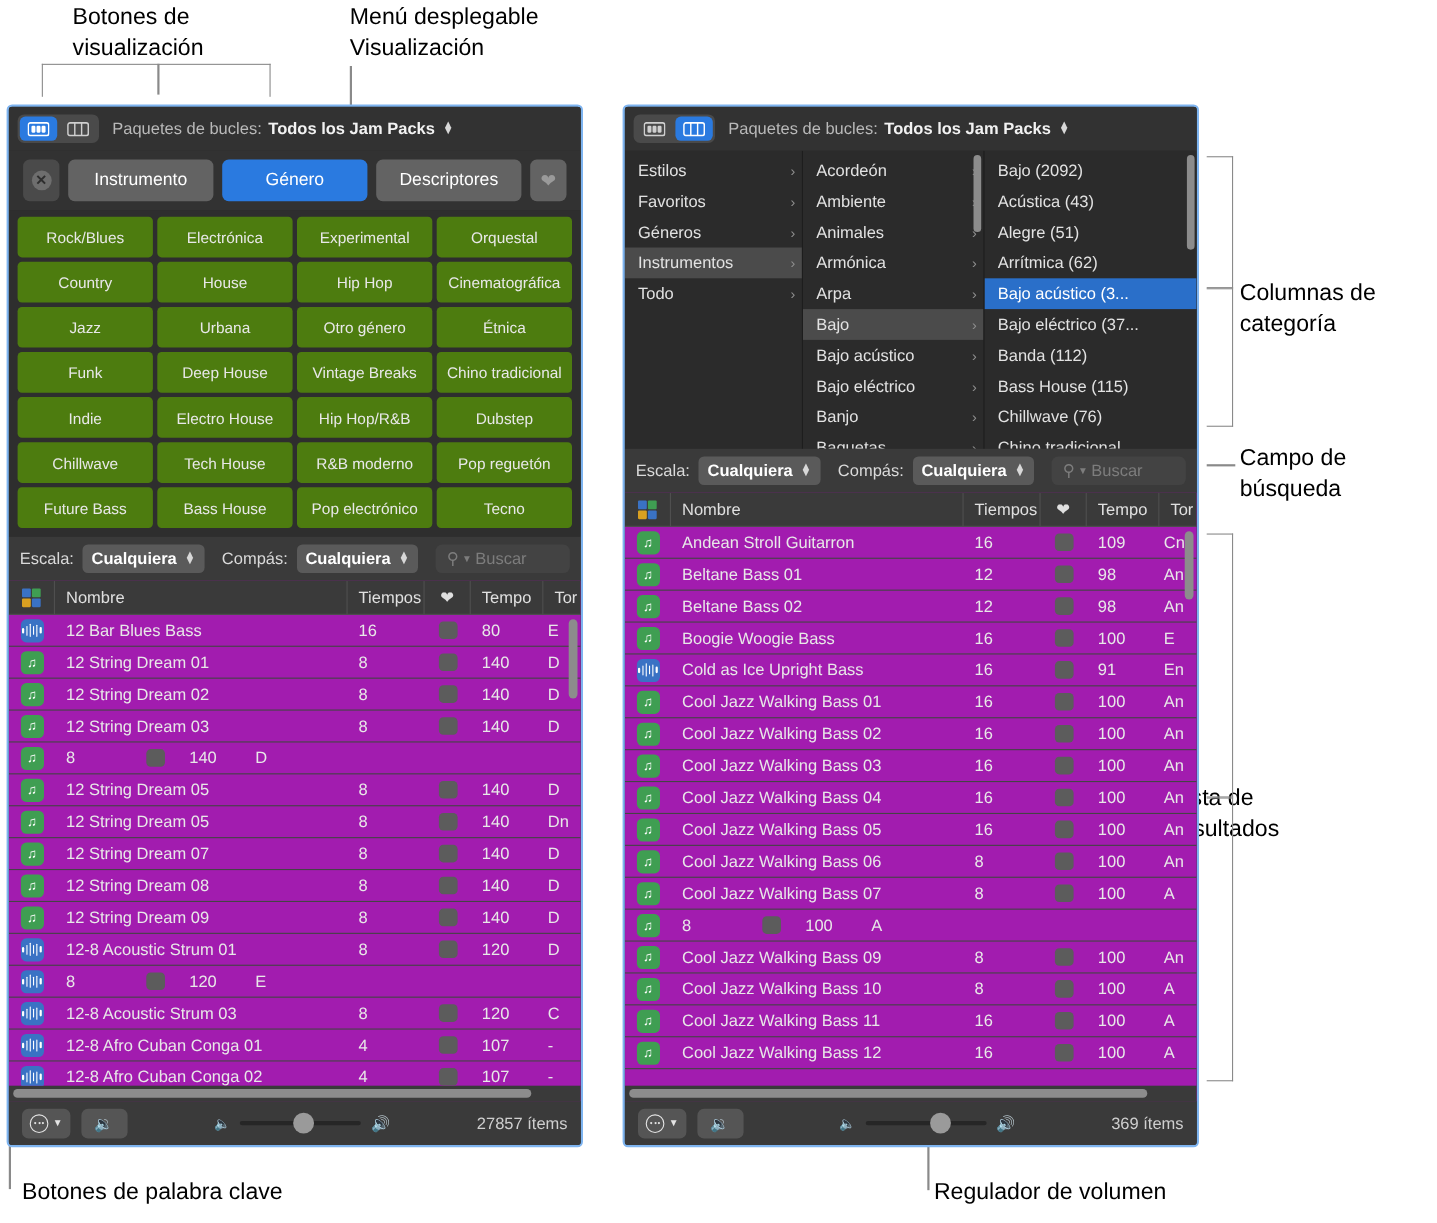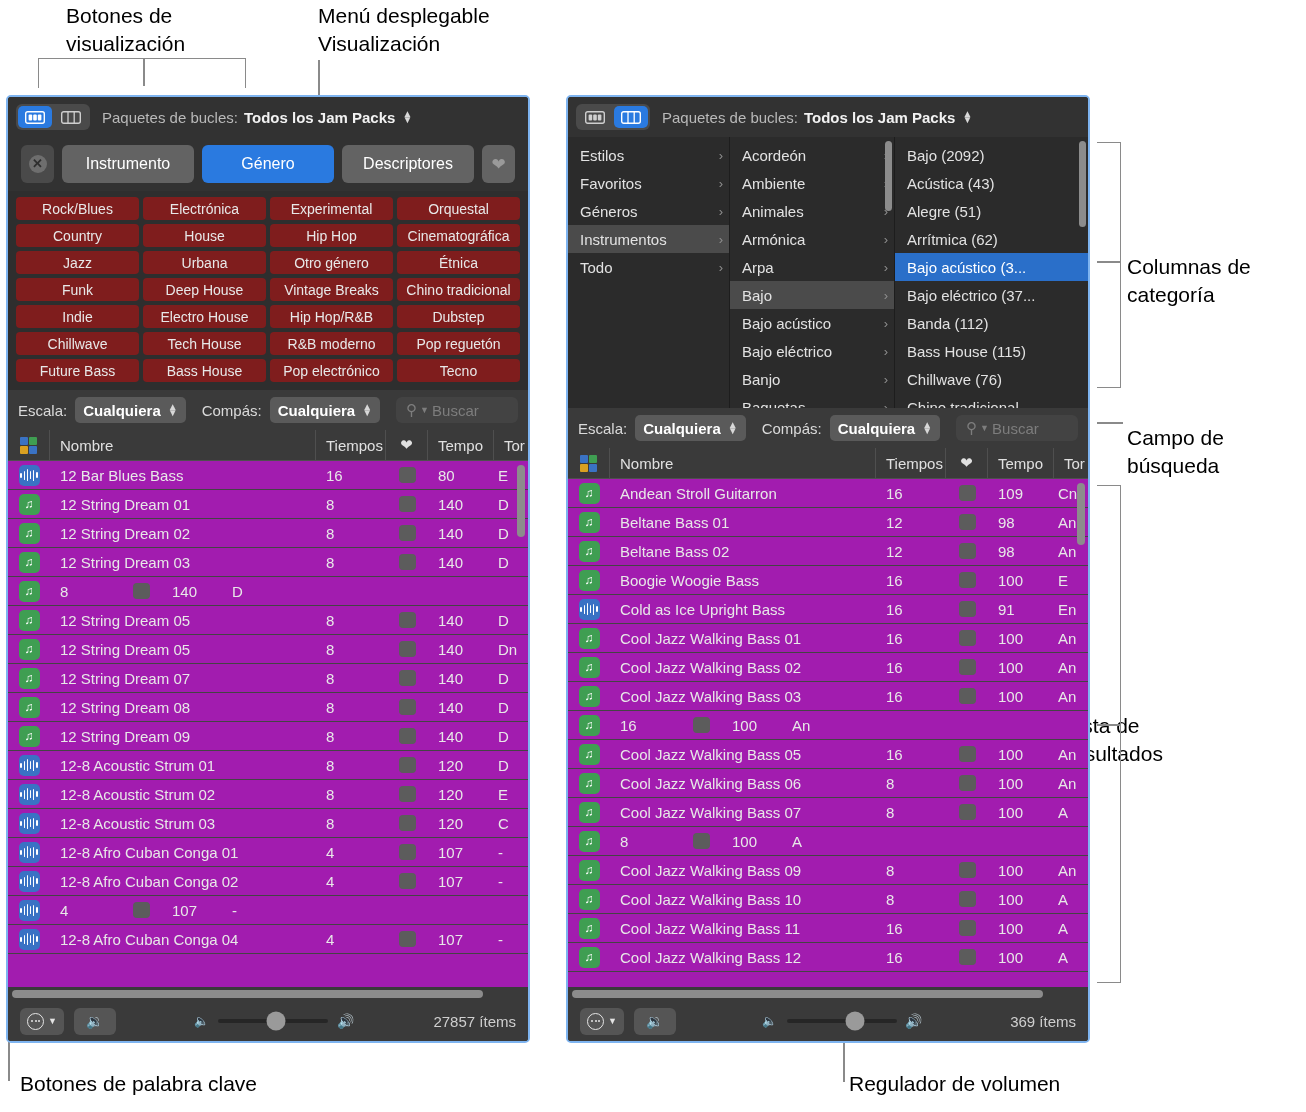--- a/index.html
+++ b/index.html
@@ -117,22 +117,22 @@
     background: #2e2e2e;
     padding: 6px 8px 8px 8px;
     flex: 0 0 auto;
   }
   .kwgrid {
     display: grid;
     grid-template-columns: repeat(4, 1fr);
     gap: 4px 4px;
   }
   .kwcell {
-    height: 23px;
-    background: #7f1d1d;
+    height: 37px;
+    background: #4d7c0f;
     border-radius: 4px;
     color: #e8e8e8;
     font-size: 14px;
     display: flex; align-items: center; justify-content: center;
     overflow: hidden; white-space: nowrap;
   }
 
   
   .colbrowser {
     flex: 0 0 auto;
@@ -291,21 +291,21 @@
 <body>
 
 <div id="root">
 
   <div class="anno" style="left:66px; top:2px;">Botones de
 visualización</div>
   <div class="anno" style="left:318px; top:2px;">Menú desplegable
 Visualización</div>
   <div class="anno" style="left:1127px; top:253px;">Columnas de
 categoría</div>
-  <div class="anno" style="left:1127px; top:424px;">Campo de
+  <div class="anno" style="left:1127px; top:403px;">Campo de
 búsqueda</div>
   <div class="anno" style="left:1066px; top:712px;">Lista de
 resultados</div>
   <div class="anno" style="left:20px; top:1070px;">Botones de palabra clave</div>
   <div class="anno" style="left:849px; top:1070px;">Regulador de volumen</div>
 
   <div class="bracket" style="left:38px; top:58px; width:208px; height:30px; border-bottom:none;"></div>
   <div class="leader v" style="left:143px; top:58px; height:28px;"></div>
   <div class="leader v" style="left:318px; top:60px; height:62px;"></div>
 
@@ -586,21 +586,20 @@
                 <span class="wave">
                   <span style="height: 5px;"></span>
                   <span style="height: 9px;"></span>
                   <span style="height: 12px;"></span>
                   <span style="height: 8px;"></span>
                   <span style="height: 11px;"></span>
                   <span style="height: 6px;"></span>
                 </span>
               </span>
             </div>
-            <div class="td nm">12-8 Acoustic Strum 02</div>
             <div class="td bt">8</div>
             <div class="td hv">
               <span class="favbox"></span>
             </div>
             <div class="td tp">120</div>
             <div class="td ky">E</div>
           </div>
           <div class="trow">
             <div class="td ic">
               <span class="licon blue">
@@ -1007,20 +1006,21 @@
             <div class="td hv">
               <span class="favbox"></span>
             </div>
             <div class="td tp">100</div>
             <div class="td ky">An</div>
           </div>
           <div class="trow">
             <div class="td ic">
               <span class="licon green">♫</span>
             </div>
+            <div class="td nm">Cool Jazz Walking Bass 04</div>
             <div class="td bt">16</div>
             <div class="td hv">
               <span class="favbox"></span>
             </div>
             <div class="td tp">100</div>
             <div class="td ky">An</div>
           </div>
           <div class="trow">
             <div class="td ic">
               <span class="licon green">♫</span>

